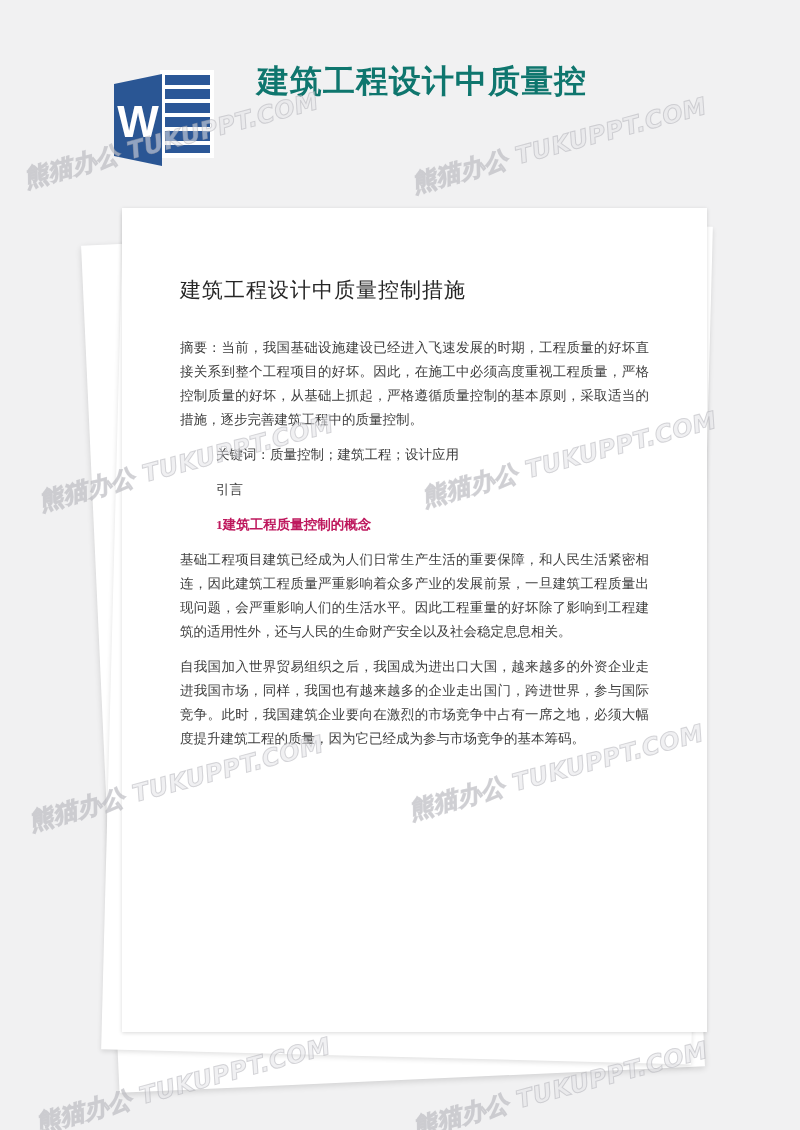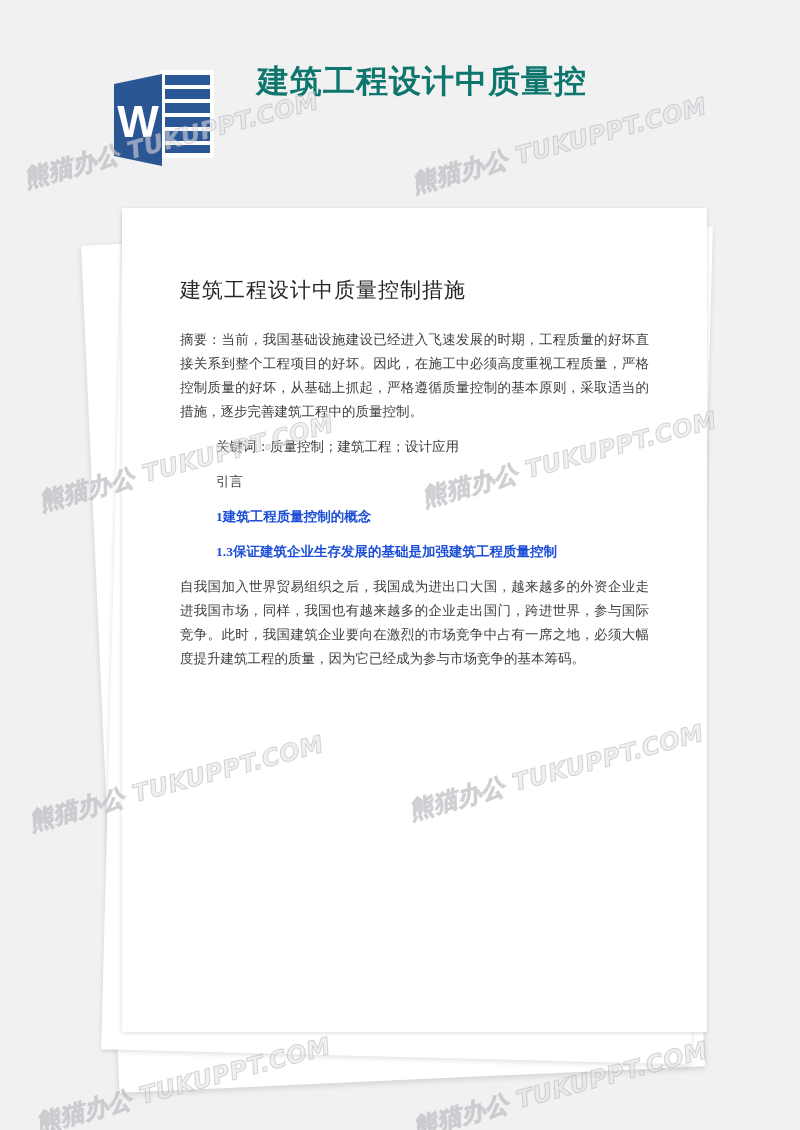--- a/index.html
+++ b/index.html
@@ -32,26 +32,26 @@
     box-shadow:0 1px 4px rgba(0,0,0,0.15);
   }
   
   .doc-content{
     position:absolute;left:0;top:0;width:100%;height:100%;
     box-sizing:border-box;padding:70px 58px 0 58px;
     color:#3e3e3e;font-size:13.5px;line-height:24px;
   }
   .doc-title{
     font-size:21px;color:#262626;font-weight:400;
-    margin:0 0 26px 0;letter-spacing:1px;
+    margin:0 0 34px 0;letter-spacing:1px;
   }
   .blk{margin:0 0 11px 0;text-align:justify;word-break:break-all;}
   .blk-abstract{}
   .blk-keywords,.blk-label,.blk-heading{text-indent:36px;}
-  .blk-heading{font-weight:600;color:#1d4ed8;}
+  .blk-heading{font-weight:600;color:#be185d;}
   
   .wm-layer{position:absolute;left:0;top:0;width:800px;height:1130px;z-index:10;pointer-events:none;}
   .wm{
     position:absolute;width:280px;text-align:center;
     transform:rotate(-15deg);
     font-family:"DejaVu Sans","Liberation Sans",sans-serif;
     font-style:italic;font-weight:700;font-size:24px;white-space:nowrap;
     color:rgba(228,228,231,0.55);
     -webkit-text-stroke:1px rgba(163,163,170,0.42);
     letter-spacing:0.5px;
@@ -87,21 +87,21 @@
   <div class="page page-b"></div>
 
   <div class="page page-main">
     <div class="doc-content">
       <h1 class="doc-title">建筑工程设计中质量控制措施</h1>
       <div id="blocks">
           <p class="blk blk-abstract">摘要：当前，我国基础设施建设已经进入飞速发展的时期，工程质量的好坏直接关系到整个工程项目的好坏。因此，在施工中必须高度重视工程质量，严格控制质量的好坏，从基础上抓起，严格遵循质量控制的基本原则，采取适当的措施，逐步完善建筑工程中的质量控制。</p>
           <p class="blk blk-keywords">关键词：质量控制；建筑工程；设计应用</p>
           <p class="blk blk-label">引言</p>
           <p class="blk blk-heading">1建筑工程质量控制的概念</p>
-          <p class="blk blk-heading">1.3保证建筑企业生存发展的基础是加强建筑工程质量控制</p>
+          <p class="blk blk-body">基础工程项目建筑已经成为人们日常生产生活的重要保障，和人民生活紧密相连，因此建筑工程质量严重影响着众多产业的发展前景，一旦建筑工程质量出现问题，会严重影响人们的生活水平。因此工程重量的好坏除了影响到工程建筑的适用性外，还与人民的生命财产安全以及社会稳定息息相关。</p>
           <p class="blk blk-body">自我国加入世界贸易组织之后，我国成为进出口大国，越来越多的外资企业走进我国市场，同样，我国也有越来越多的企业走出国门，跨进世界，参与国际竞争。此时，我国建筑企业要向在激烈的市场竞争中占有一席之地，必须大幅度提升建筑工程的质量，因为它已经成为参与市场竞争的基本筹码。</p>
         </div>
     </div>
   </div>
 
   <div class="wm-layer" id="wm-layer">
       <div class="wm" style="left: 20px; top: 127px;">熊猫办公 TUKUPPT.COM</div>
       <div class="wm" style="left: 408px; top: 132px;">熊猫办公 TUKUPPT.COM</div>
       <div class="wm" style="left: 35px; top: 450px;">熊猫办公 TUKUPPT.COM</div>
       <div class="wm" style="left: 418px; top: 446px;">熊猫办公 TUKUPPT.COM</div>

